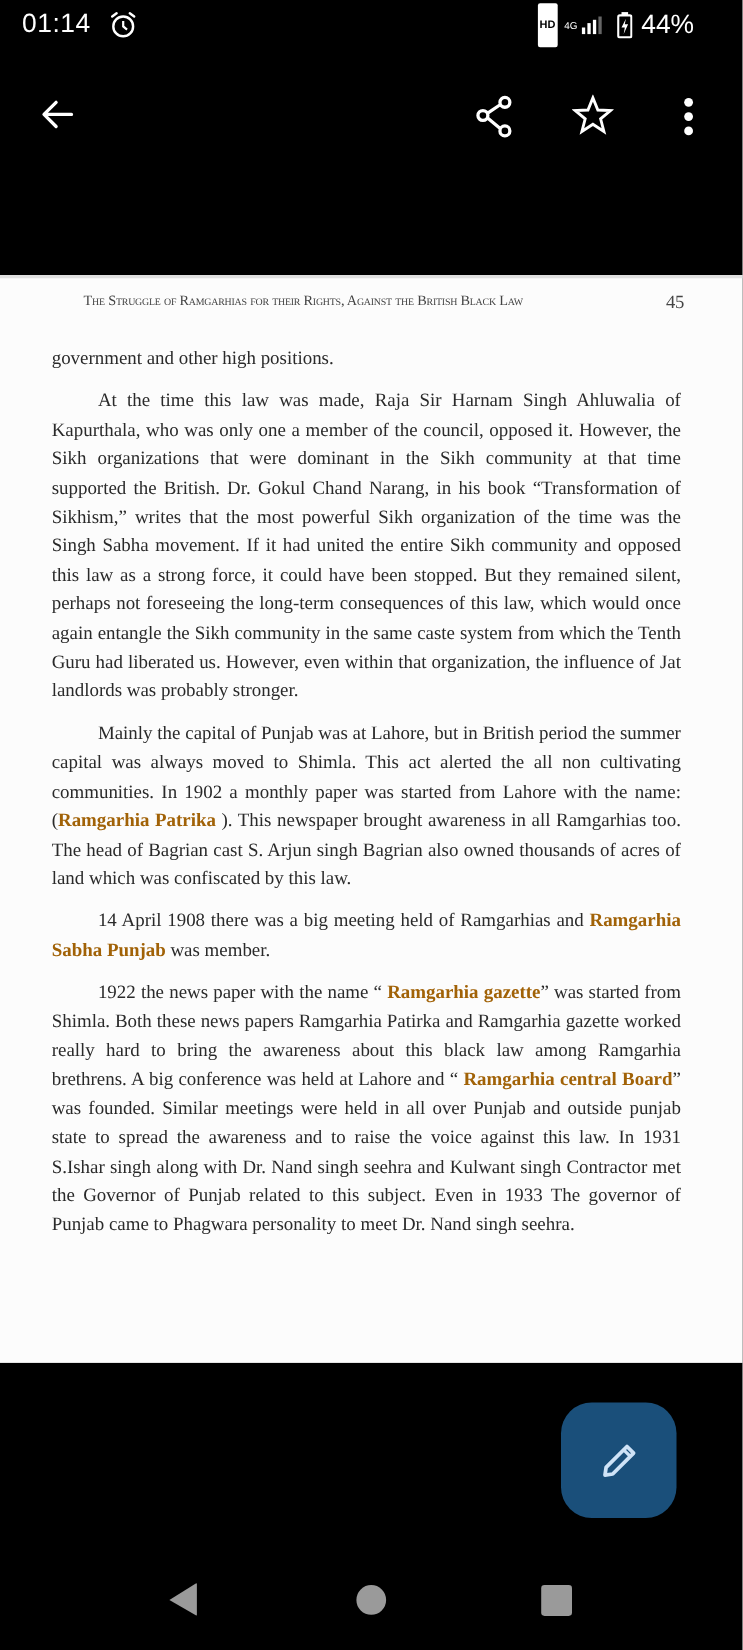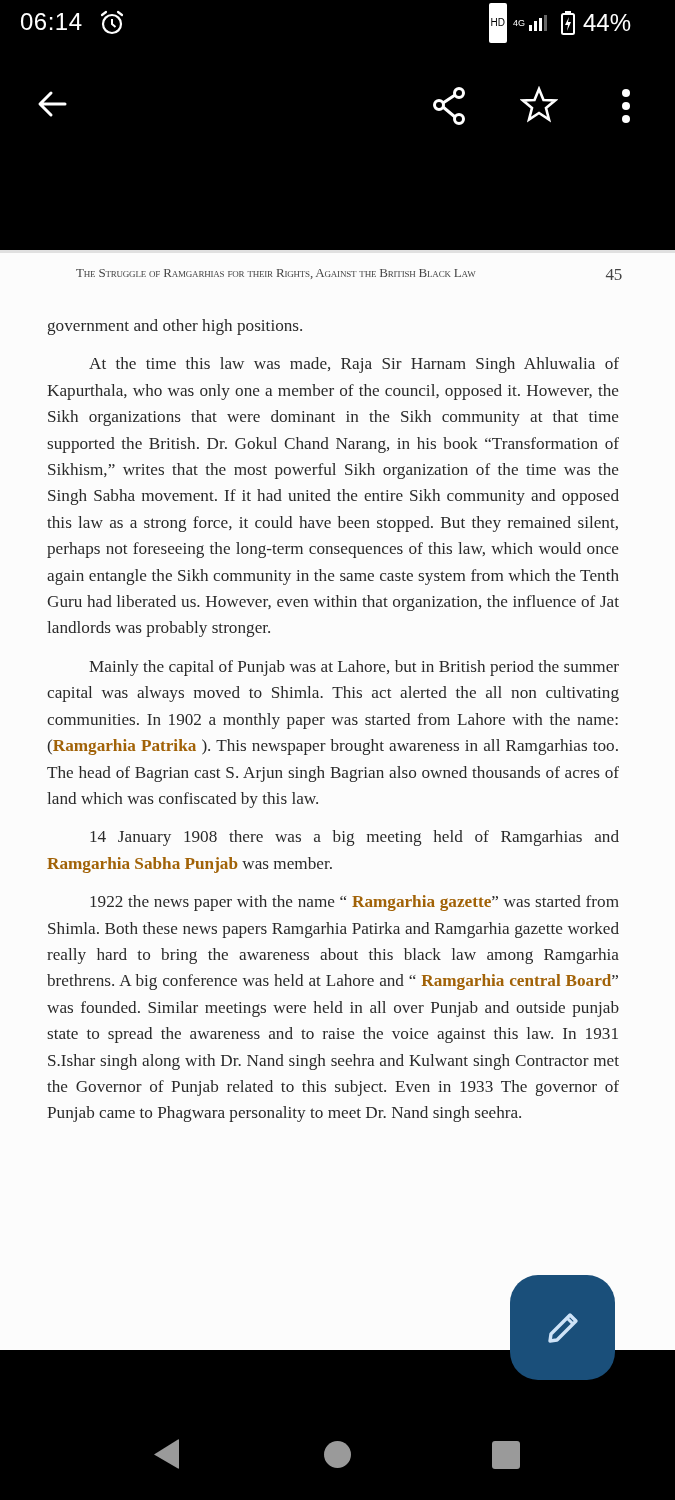--- a/index.html
+++ b/index.html
@@ -10,38 +10,38 @@
   .status-bar {
     position: absolute; top: 0; left: 0; width: 675px; height: 50px; color: #fff;
   }
   .status-time {
     position: absolute; left: 20px; top: 8px; font-size: 24px; letter-spacing: 0.5px;
     font-family: "Liberation Sans", sans-serif;
   }
   .alarm-icon { position: absolute; left: 98px; top: 9px; width: 28px; height: 28px; }
   .status-right { position: absolute; right: 44px; top: 8px; height: 30px; display: flex; align-items: center; gap: 6px; }
   .hd-badge {
-    background: #fff; color: #000; font-size: 10px; font-weight: normal; padding: 14px 2px; border-radius: 2px; line-height: 12px;
+    background: #fff; color: #000; font-size: 10px; font-weight: bold; padding: 14px 2px; border-radius: 2px; line-height: 12px;
   }
   .net-label { font-size: 9px; line-height: 9px; color: #fff; width: 10px; }
   .signal { display: flex; align-items: flex-end; gap: 2px; height: 16px; }
   .signal span { width: 3px; background: #fff; display: block; }
   .signal span.dim { background: #666; }
   .battery-icon { width: 14px; height: 24px; margin-left: 8px; }
   .battery-pct { font-size: 24px; color: #fff; margin-left: 2px; text-align: right; }
 
   .app-bar { position: absolute; top: 60px; left: 0; width: 675px; height: 90px; }
   .icon-btn { position: absolute; display: flex; align-items: center; justify-content: center; cursor: pointer; }
   .back-btn { left: 30px; top: 22px; width: 44px; height: 44px; }
   .share-btn { left: 428px; top: 22px; width: 44px; height: 48px; }
   .star-btn { left: 517px; top: 22px; width: 44px; height: 46px; }
   .more-btn { left: 608px; top: 22px; width: 36px; height: 48px; }
 
   .page {
-    position: absolute; top: 250px; left: 0; width: 675px; height: 1100px;
+    position: absolute; top: 250px; left: 0; width: 675px; height: 989px;
     background: #fcfcfc; border-top: 3px solid #e0e0e0; box-sizing: border-box;
   }
   .running-head {
     position: absolute; top: 12px; left: 76px; width: 546px;
     font-family: "Liberation Serif", serif; color: #444; font-size: 13px;
     letter-spacing: -0.2px; white-space: nowrap;
     font-variant: small-caps;
   }
   .page-number { position: absolute; right: 0; top: 0; font-variant: normal; font-size: 17px; }
   .body-text {
@@ -59,21 +59,21 @@
   }
   .nav-bar { position: absolute; top: 1410px; left: 0; width: 675px; height: 90px; }
   .nav-back { position: absolute; left: 152px; top: 28px; width: 30px; height: 32px; }
   .nav-home { position: absolute; left: 324px; top: 31px; width: 27px; height: 27px; border-radius: 50%; background: #9a9a9a; }
   .nav-recents { position: absolute; left: 492px; top: 31px; width: 28px; height: 28px; border-radius: 3px; background: #9a9a9a; }
 </style>
 </head>
 <body>
 
 <div class="status-bar">
-  <span class="status-time">06:14</span>
+  <span class="status-time">01:14</span>
   <svg class="alarm-icon" viewBox="0 0 28 28">
     <circle cx="14" cy="15" r="9" fill="none" stroke="#fff" stroke-width="2.2"></circle>
     <path d="M14 10 V15 L17.5 18" fill="none" stroke="#fff" stroke-width="2"></path>
     <path d="M4 6 L8 3" stroke="#fff" stroke-width="2.2" stroke-linecap="round"></path>
     <path d="M24 6 L20 3" stroke="#fff" stroke-width="2.2" stroke-linecap="round"></path>
   </svg>
   <div class="status-right">
     <span class="hd-badge">HD</span>
     <span class="net-label">4G</span>
     <div class="signal">
@@ -121,21 +121,21 @@
 
 <div class="page">
   <div class="running-head">
     <span>The Struggle of Ramgarhias for their Rights, Against the British Black Law</span>
     <span class="page-number">45</span>
   </div>
   <div class="body-text" id="body-text">
       <p class="no-indent"><span>government and other high positions.</span></p>
       <p><span>At the time this law was made, Raja Sir Harnam Singh Ahluwalia of Kapurthala, who was only one a member of the council, opposed it. However, the Sikh organizations that were dominant in the Sikh community at that time supported the British. Dr. Gokul Chand Narang, in his book “Transformation of Sikhism,” writes that the most powerful Sikh organization of the time was the Singh Sabha movement. If it had united the entire Sikh community and opposed this law as a strong force, it could have been stopped. But they remained silent, perhaps not foreseeing the long-term consequences of this law, which would once again entangle the Sikh community in the same caste system from which the Tenth Guru had liberated us. However, even within that organization, the influence of Jat landlords was probably stronger.</span></p>
       <p><span>Mainly the capital of Punjab was at Lahore, but in British period the summer capital was always moved to Shimla. This act alerted the all non cultivating communities. In 1902 a monthly paper was started from Lahore with the name: (</span><b>Ramgarhia Patrika</b><span> ). This newspaper brought awareness in all Ramgarhias too. The head of Bagrian cast S. Arjun singh Bagrian also owned thousands of acres of land which was confiscated by this law.</span></p>
-      <p><span>14 January 1908 there was a big meeting held of Ramgarhias and </span><b>Ramgarhia Sabha Punjab</b><span> was member.</span></p>
+      <p><span>14 April 1908 there was a big meeting held of Ramgarhias and </span><b>Ramgarhia Sabha Punjab</b><span> was member.</span></p>
       <p><span>1922 the news paper with the name “ </span><b>Ramgarhia gazette</b><span>” was started from Shimla. Both these news papers Ramgarhia Patirka and Ramgarhia gazette worked really hard to bring the awareness about this black law among Ramgarhia brethrens. A big conference was held at Lahore and “ </span><b>Ramgarhia central Board</b><span>” was founded. Similar meetings were held in all over Punjab and outside punjab state to spread the awareness and to raise the voice against this law. In 1931 S.Ishar singh along with Dr. Nand singh seehra and Kulwant singh Contractor met the Governor of Punjab related to this subject. Even in 1933 The governor of Punjab came to Phagwara personality to meet Dr. Nand singh seehra.</span></p>
     </div>
 </div>
 
 <div class="fab">
   <svg width="40" height="40" viewBox="0 0 40 40">
     <path d="M27 7 L33 13 L14 32 L7 33 L8 26 Z" fill="none" stroke="#cfe3f7" stroke-width="3.4" stroke-linejoin="round"></path>
     <path d="M24 10 L30 16" stroke="#cfe3f7" stroke-width="3"></path>
   </svg>
 </div>

